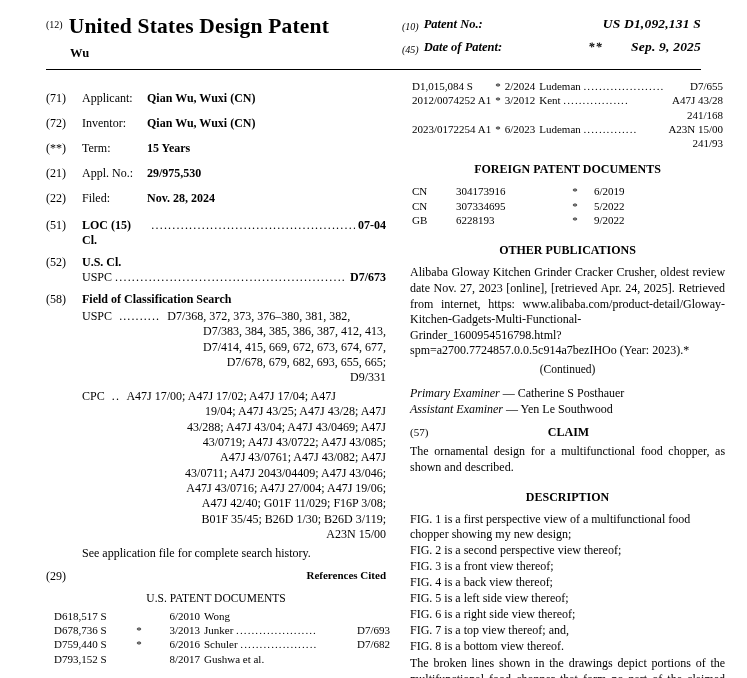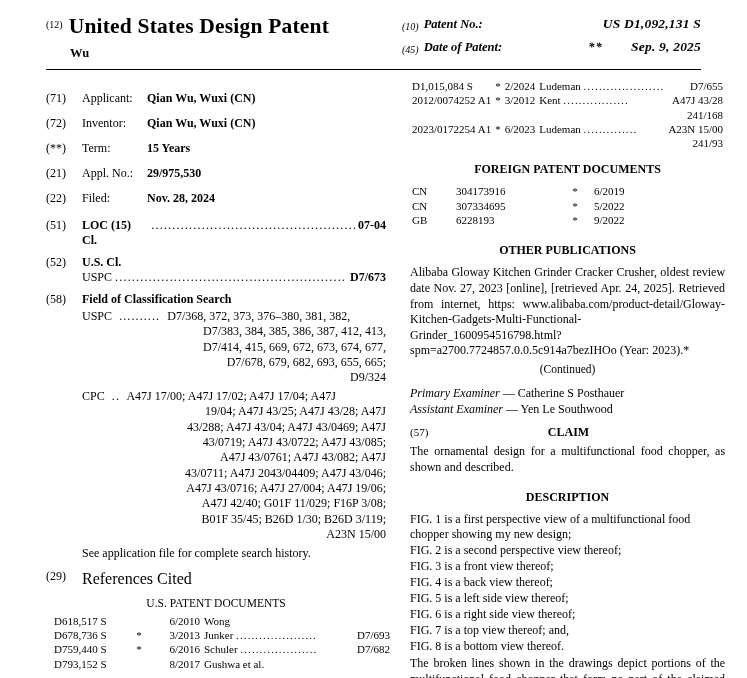--- a/index.html
+++ b/index.html
@@ -154,23 +154,23 @@
     white-space: nowrap;
   }
 
   .hang {
     font-size: 12px;
     line-height: 1.28;
   }
   .rt { text-align: right; }
 
   .refs-head {
-    text-align: left;
-    font-weight: normal;
-    font-size: 16px;
+    text-align: right;
+    font-weight: bold;
+    font-size: 11px;
     margin-top: 10px;
   }
   .subhead {
     text-align: center;
     font-size: 11.5px;
     margin-top: 8px;
     margin-bottom: 5px;
   }
   table.cites {
     border-collapse: collapse;
@@ -350,21 +350,21 @@
           <div class="bold">Field of Classification Search</div>
           <div class="hang rt" style="margin-top:2px">
             <div style="text-align:left">
               <span>USPC</span>
               <span class="dotfill">&nbsp;..........&nbsp;</span>
               <span>D7/368, 372, 373, 376–380, 381, 382,</span>
             </div>
             <div>D7/383, 384, 385, 386, 387, 412, 413,</div>
             <div>D7/414, 415, 669, 672, 673, 674, 677,</div>
             <div>D7/678, 679, 682, 693, 655, 665;</div>
-            <div>D9/324</div>
+            <div>D9/331</div>
           </div>
           <div class="hang rt" style="margin-top:3px">
             <div style="text-align:left">
               <span>CPC</span>
               <span class="dotfill">&nbsp;..&nbsp;</span>
               <span>A47J 17/00; A47J 17/02; A47J 17/04; A47J</span>
             </div>
             <div>19/04; A47J 43/25; A47J 43/28; A47J</div>
             <div>43/288; A47J 43/04; A47J 43/0469; A47J</div>
             <div>43/0719; A47J 43/0722; A47J 43/085;</div>

